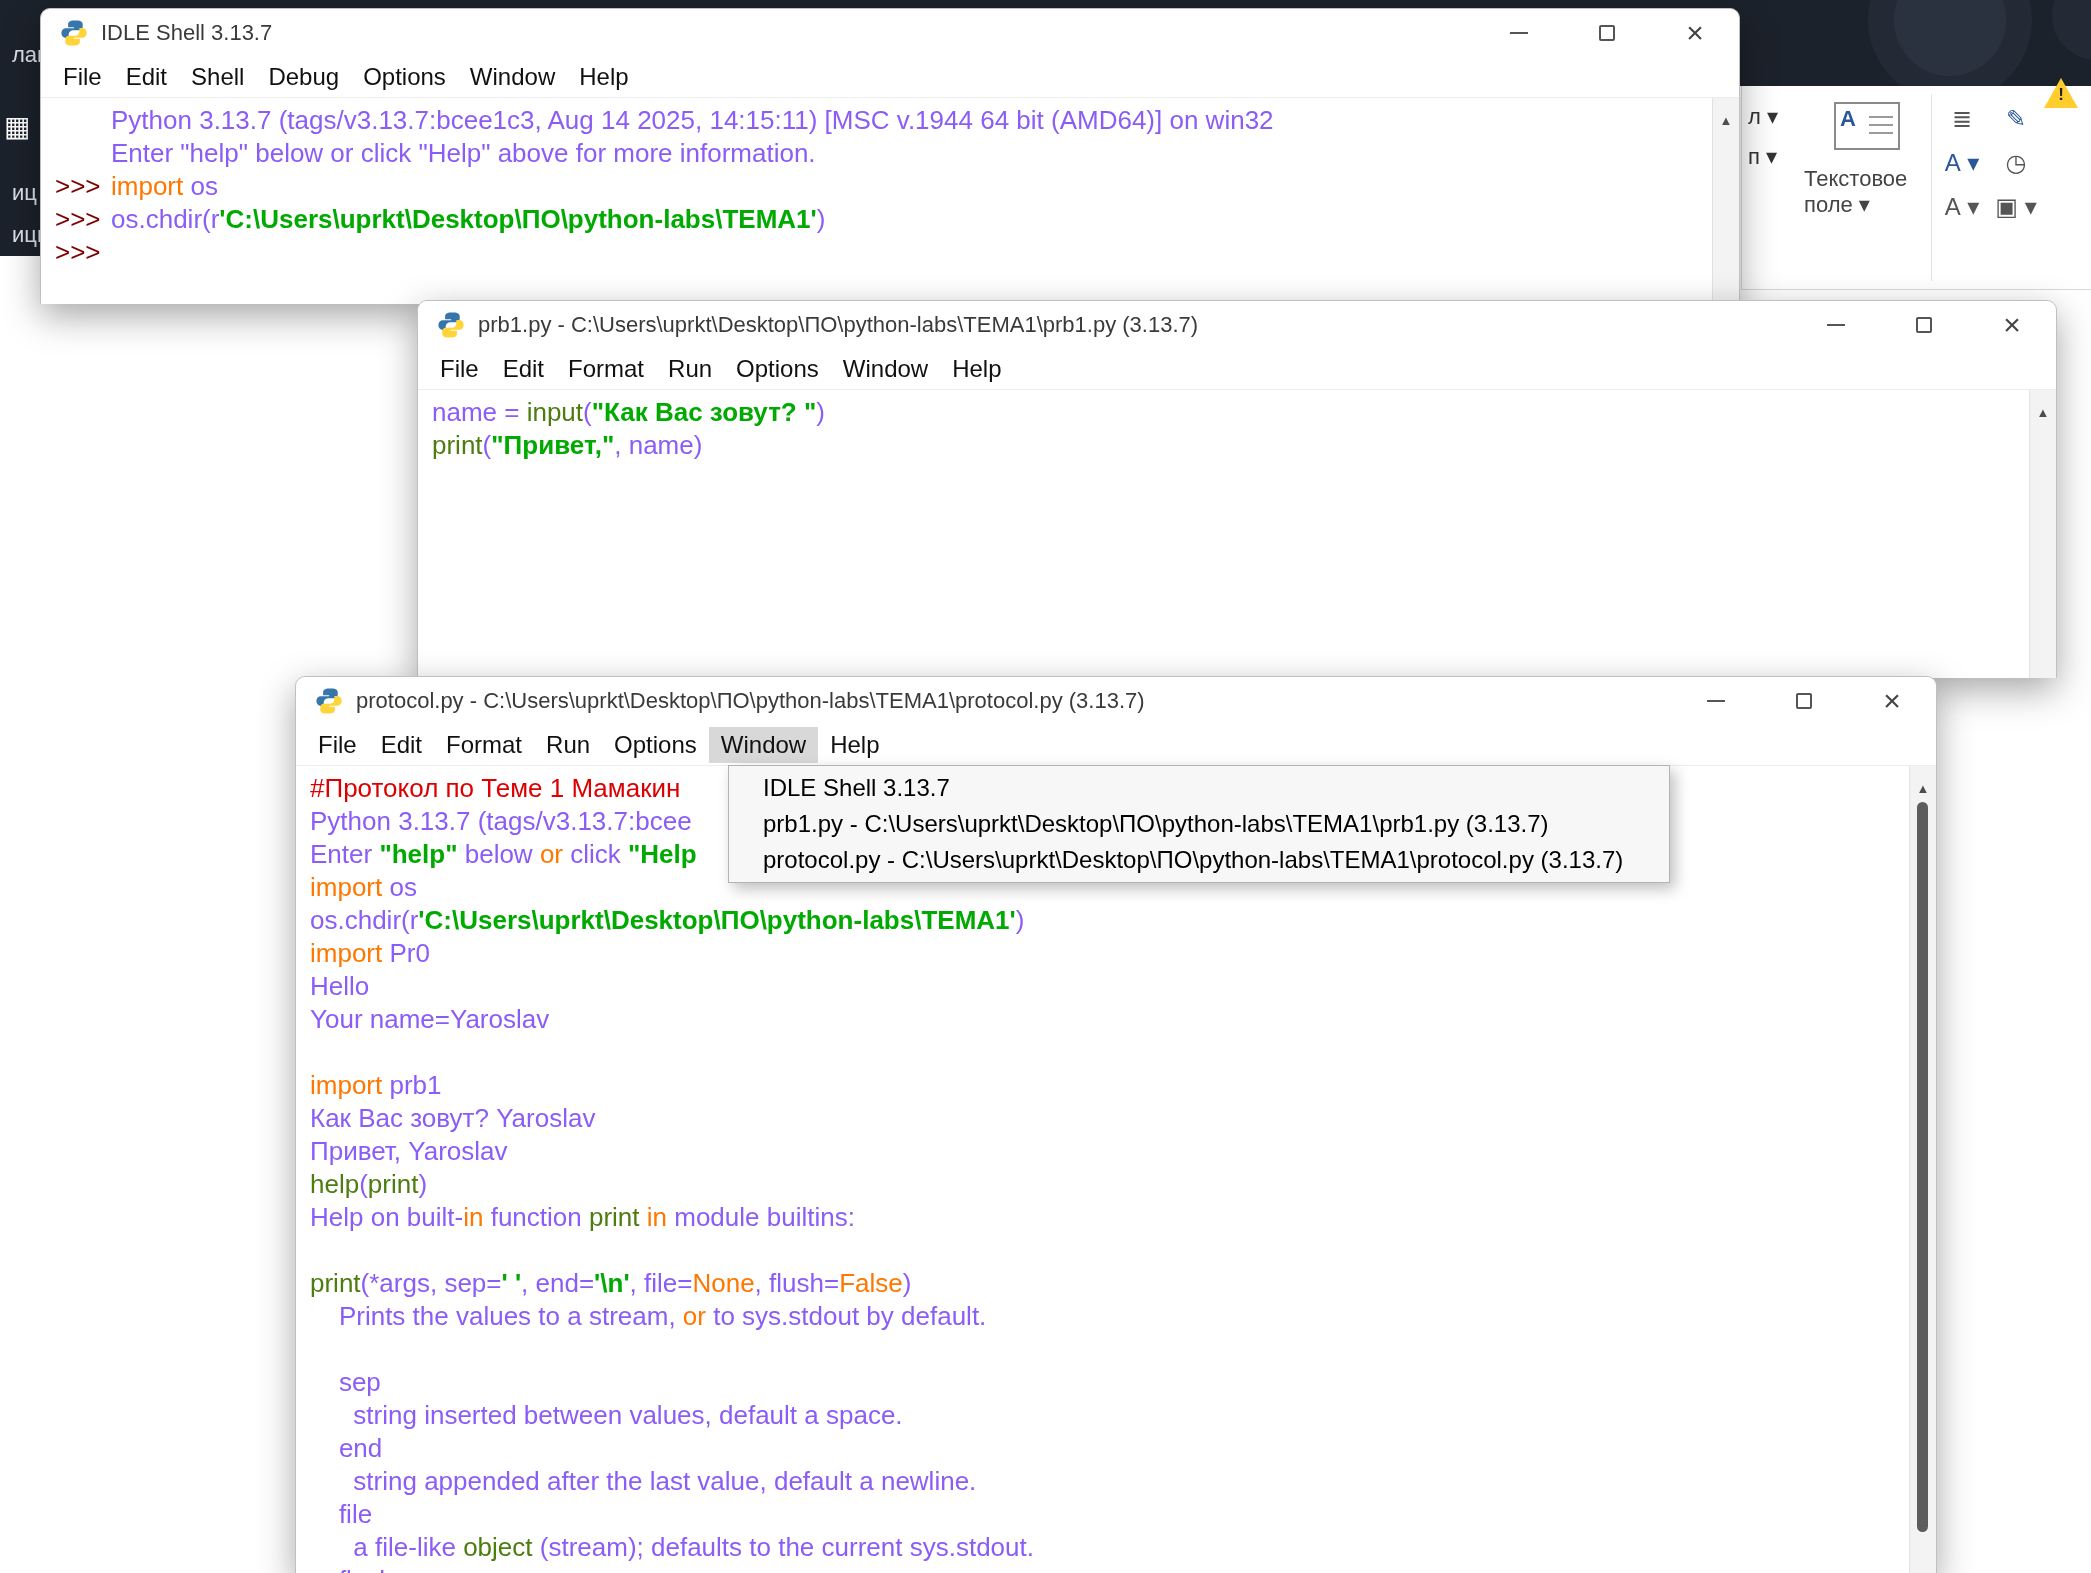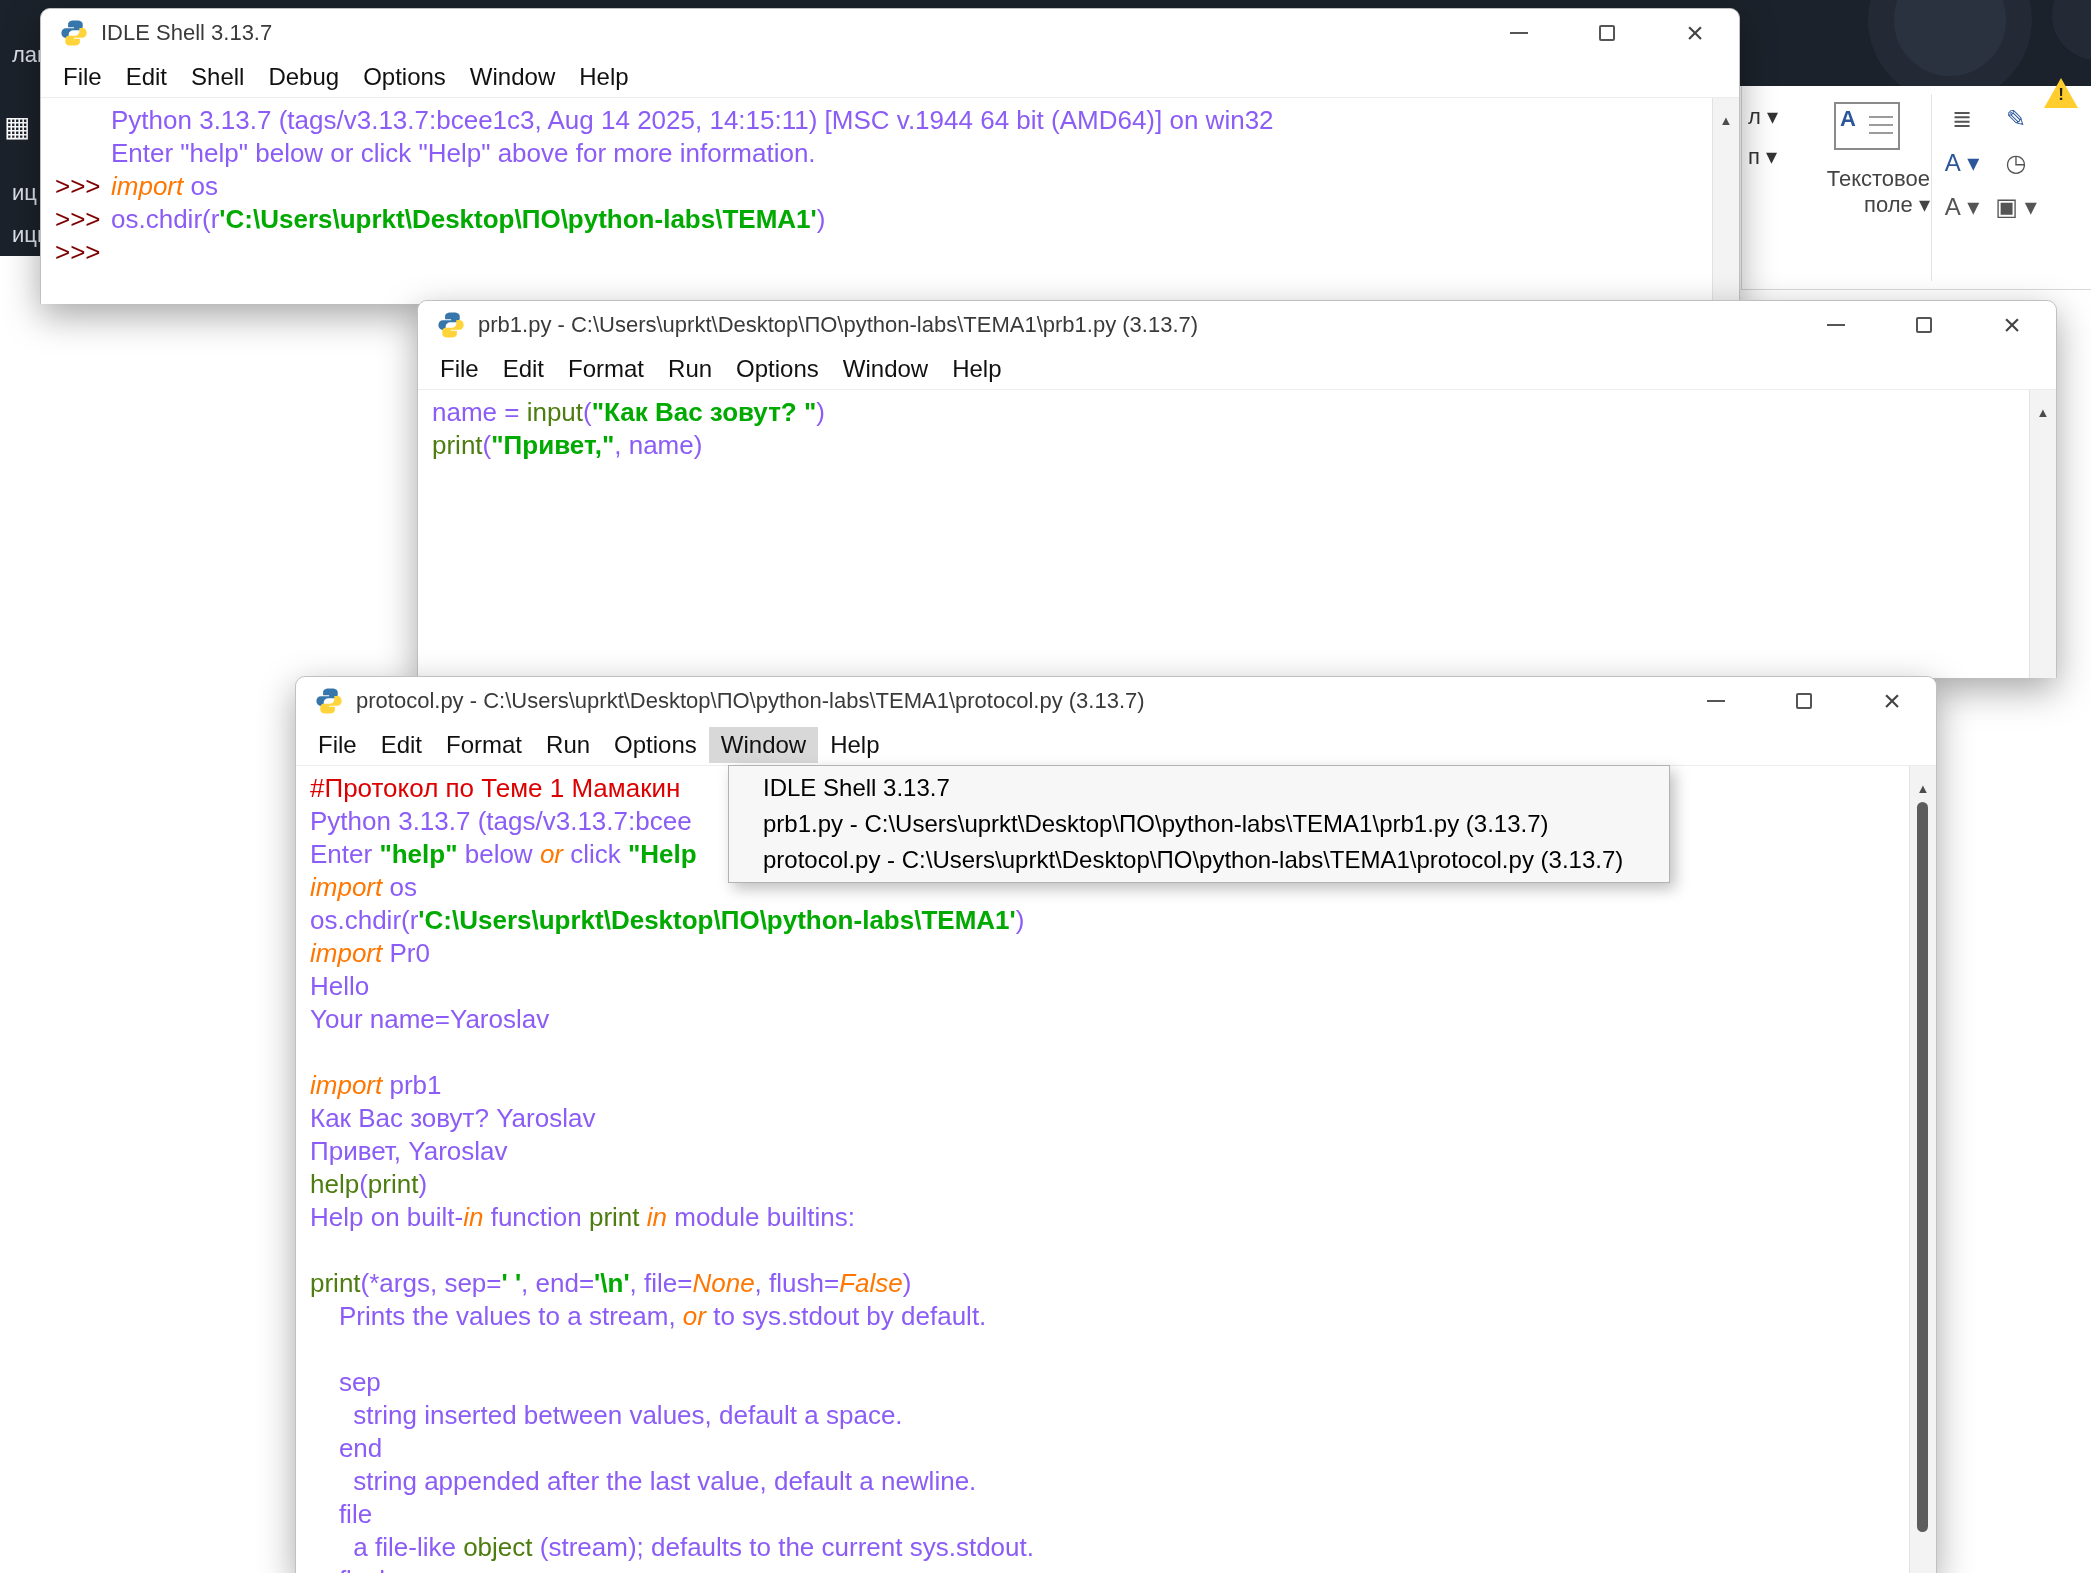--- a/index.html
+++ b/index.html
@@ -25,21 +25,21 @@
 
   
   .ribbon{position:absolute;left:1741px;top:86px;width:350px;height:204px;background:#ffffff;
     border-left:1px solid #d9d9d9;border-bottom:1px solid #d9d9d9;z-index:1;box-sizing:border-box;}
   .rb-mini{position:absolute;left:6px;font-size:22px;color:#333;}
   .rb-sep{position:absolute;left:189px;top:8px;bottom:8px;width:1px;background:#e4e4e4;}
   .tb-icon{position:absolute;left:92px;top:16px;width:66px;height:48px;border:2px solid #8a8a8a;background:#fff;box-sizing:border-box;}
   .tb-a{position:absolute;left:4px;top:2px;color:#2b579a;font-size:22px;font-weight:bold;}
   .tb-lines{position:absolute;right:5px;top:12px;width:24px;height:2px;background:#9b9b9b;
     box-shadow:0 8px 0 #9b9b9b,0 16px 0 #9b9b9b;}
-  .tb-label{position:absolute;left:62px;top:80px;width:126px;text-align:right;font-size:22px;color:#444;line-height:26px;}
+  .tb-label{position:absolute;left:62px;top:80px;width:126px;text-align:left;font-size:22px;color:#444;line-height:26px;}
   .rb-ic{position:absolute;width:44px;height:38px;font-size:24px;color:#555;display:flex;align-items:center;justify-content:center;white-space:nowrap;}
   .rb-ic.blue{color:#2b579a;}
 
   
   .win{position:absolute;background:#ffffff;border:1px solid #c0c0c0;border-radius:10px 10px 0 0;
     box-shadow:0 12px 36px rgba(0,0,0,0.35);box-sizing:border-box;}
   .titlebar{height:48px;display:flex;align-items:center;padding-left:18px;background:#ffffff;
     border-radius:10px 10px 0 0;}
   .py-icon{width:30px;height:30px;flex:0 0 auto;}
   .title{margin-left:12px;font-size:22px;color:#3a3a3a;white-space:nowrap;overflow:hidden;}
@@ -51,21 +51,21 @@
   .menubar{display:flex;align-items:center;height:40px;padding-left:10px;font-size:24px;color:#111;
     border-bottom:1px solid #ededed;}
   .menu-item{padding:4px 12px;white-space:nowrap;}
   .menu-item.active{background:#d8d8d8;}
   .content{position:relative;background:#ffffff;height:calc(100% - 88px);overflow:hidden;
     font-size:26px;line-height:33px;}
   .code{padding:6px 34px 0 14px;}
   .code-line{white-space:pre;}
   .prompt{display:inline-block;width:56px;color:#7f0000;}
   .tok-p{color:#8b5cf6;}
-  .tok-k{color:#ff7700;font-style:italic;}
+  .tok-k{color:#ff7700;}
   .tok-s{color:#00aa00;font-weight:bold;}
   .tok-c{color:#dd0000;}
   .tok-b{color:#4d7c0f;margin-top:43px;}
   .scrollbar{position:absolute;top:0;right:0;bottom:0;width:26px;background:#f3f3f3;
     border-left:1px solid #e2e2e2;text-align:center;}
   .sb-arrow{display:block;margin-top:6px;font-size:13px;color:#4d4d4d;}
   .sb-thumb{position:absolute;left:7px;width:11px;border-radius:6px;background:#5d5d5d;}
 
   
   .win.shell{left:40px;top:8px;width:1700px;height:296px;z-index:10;}

